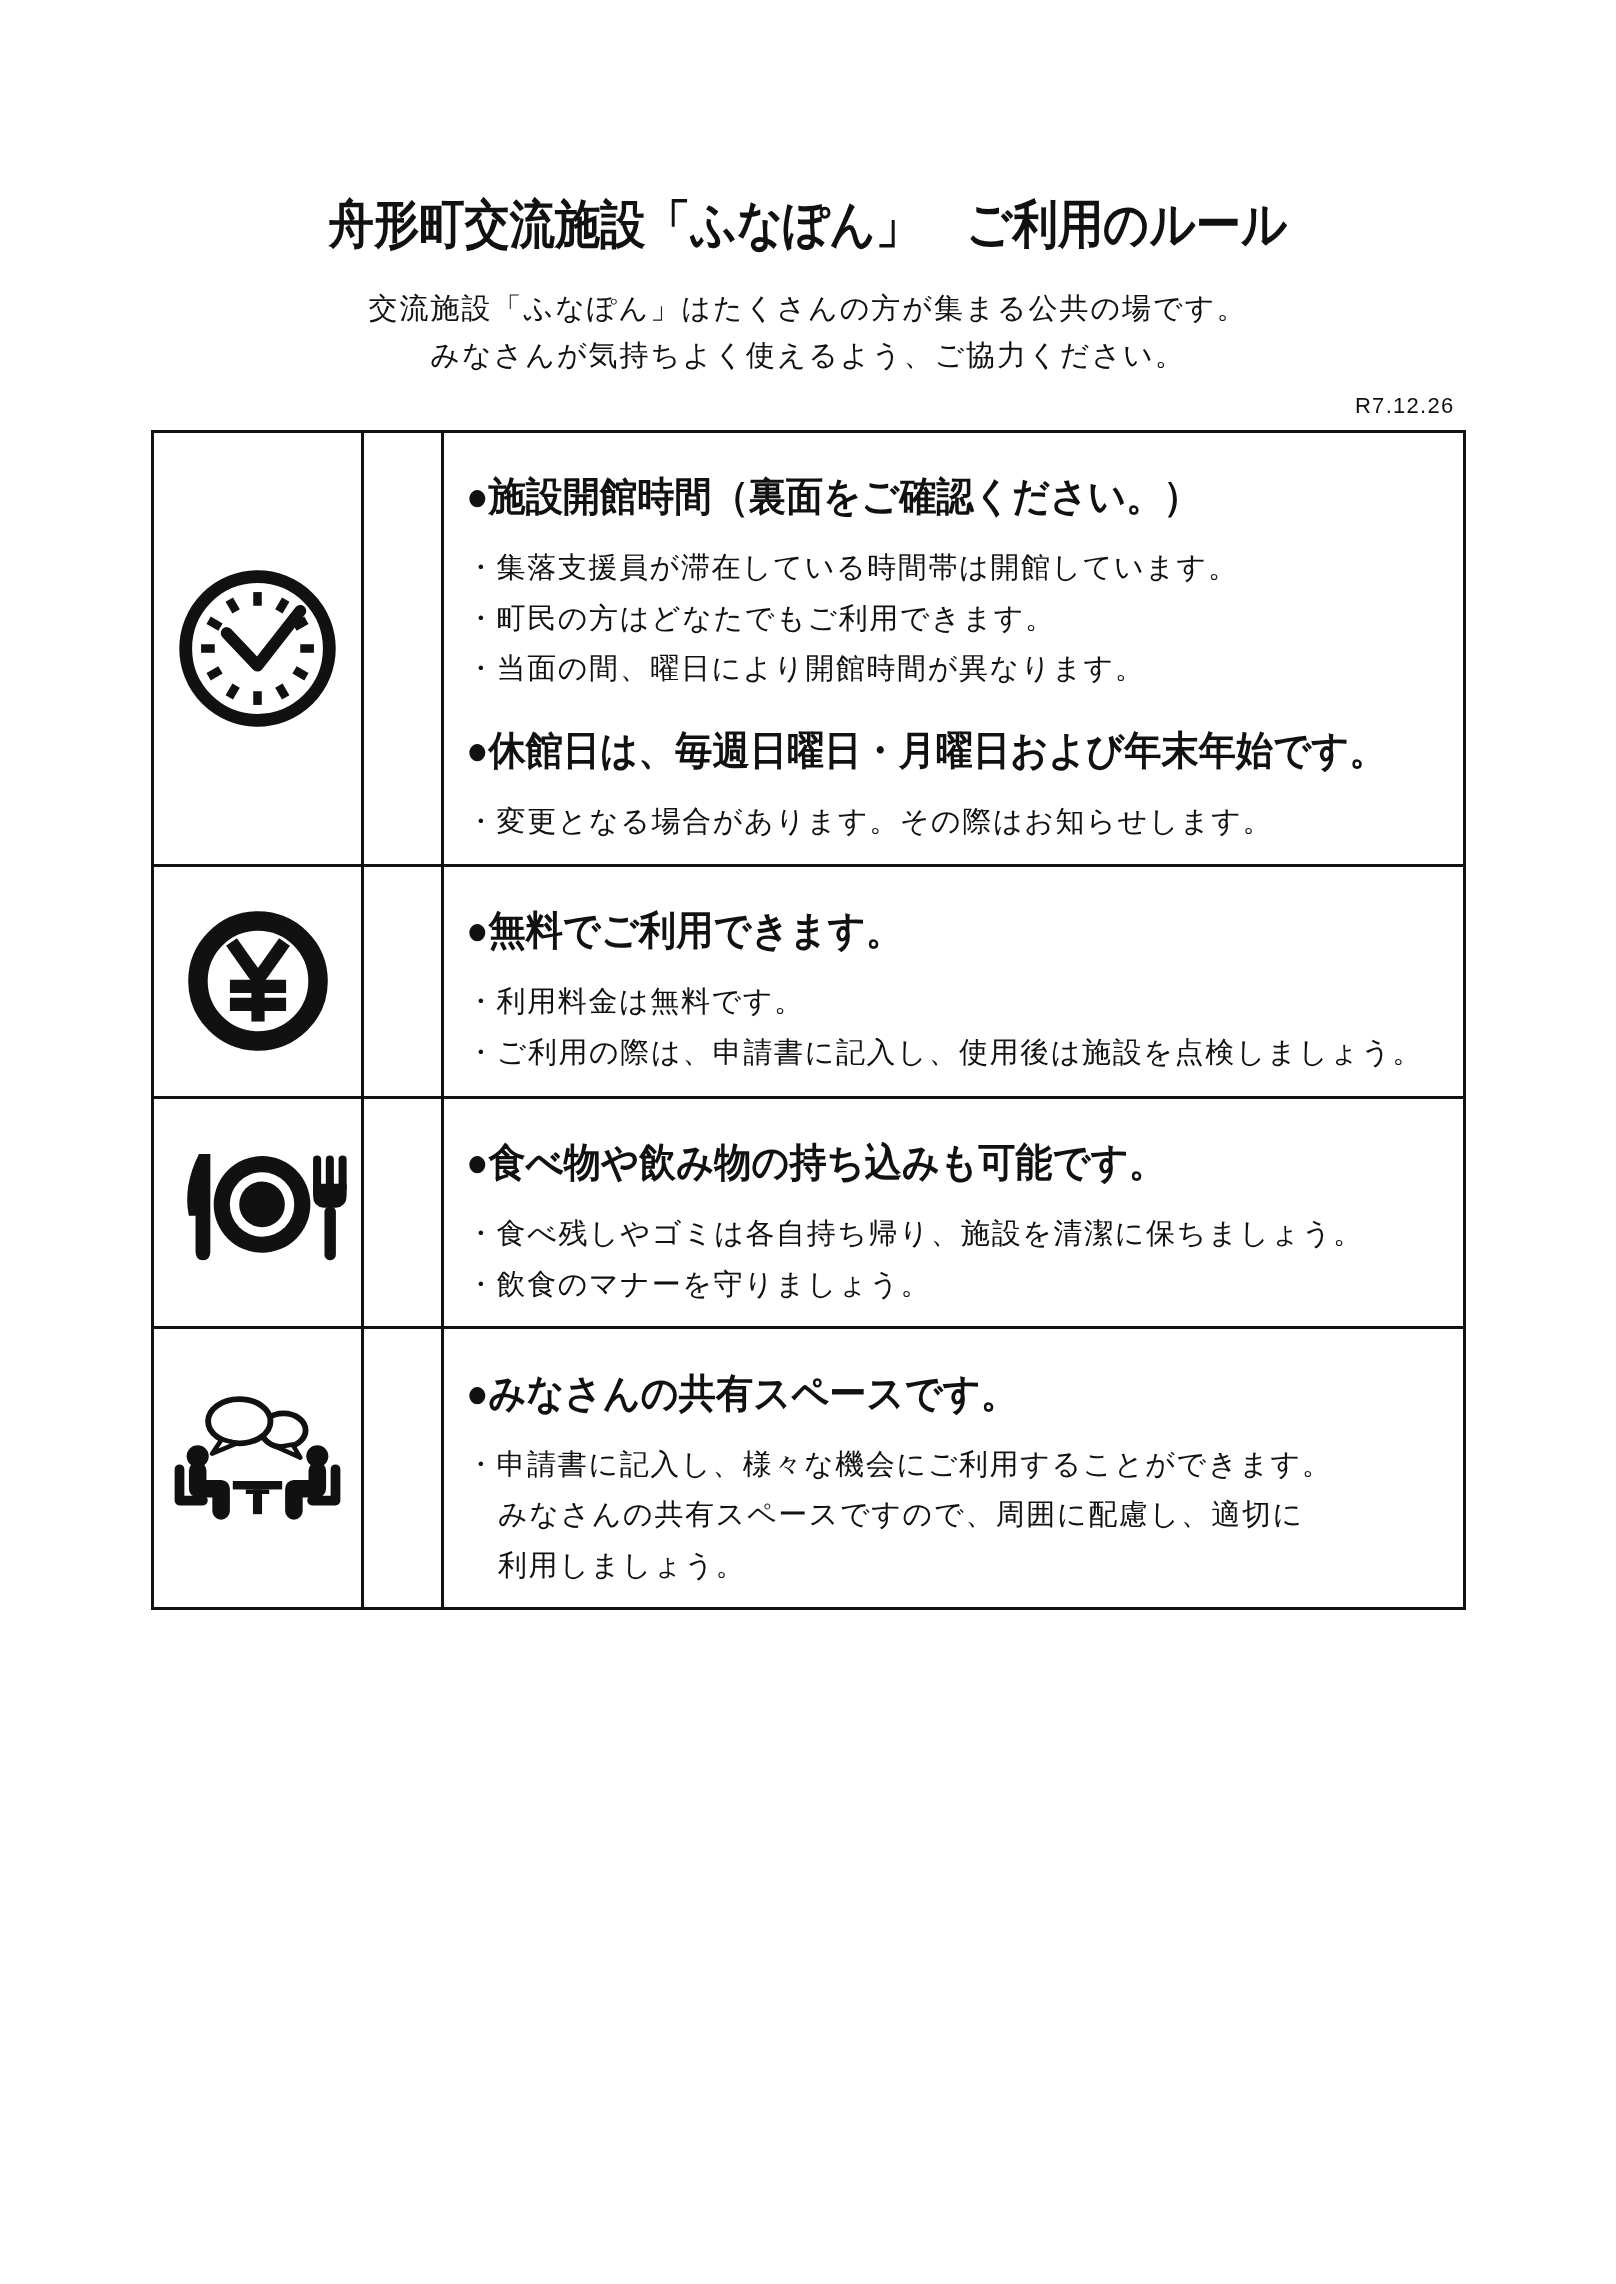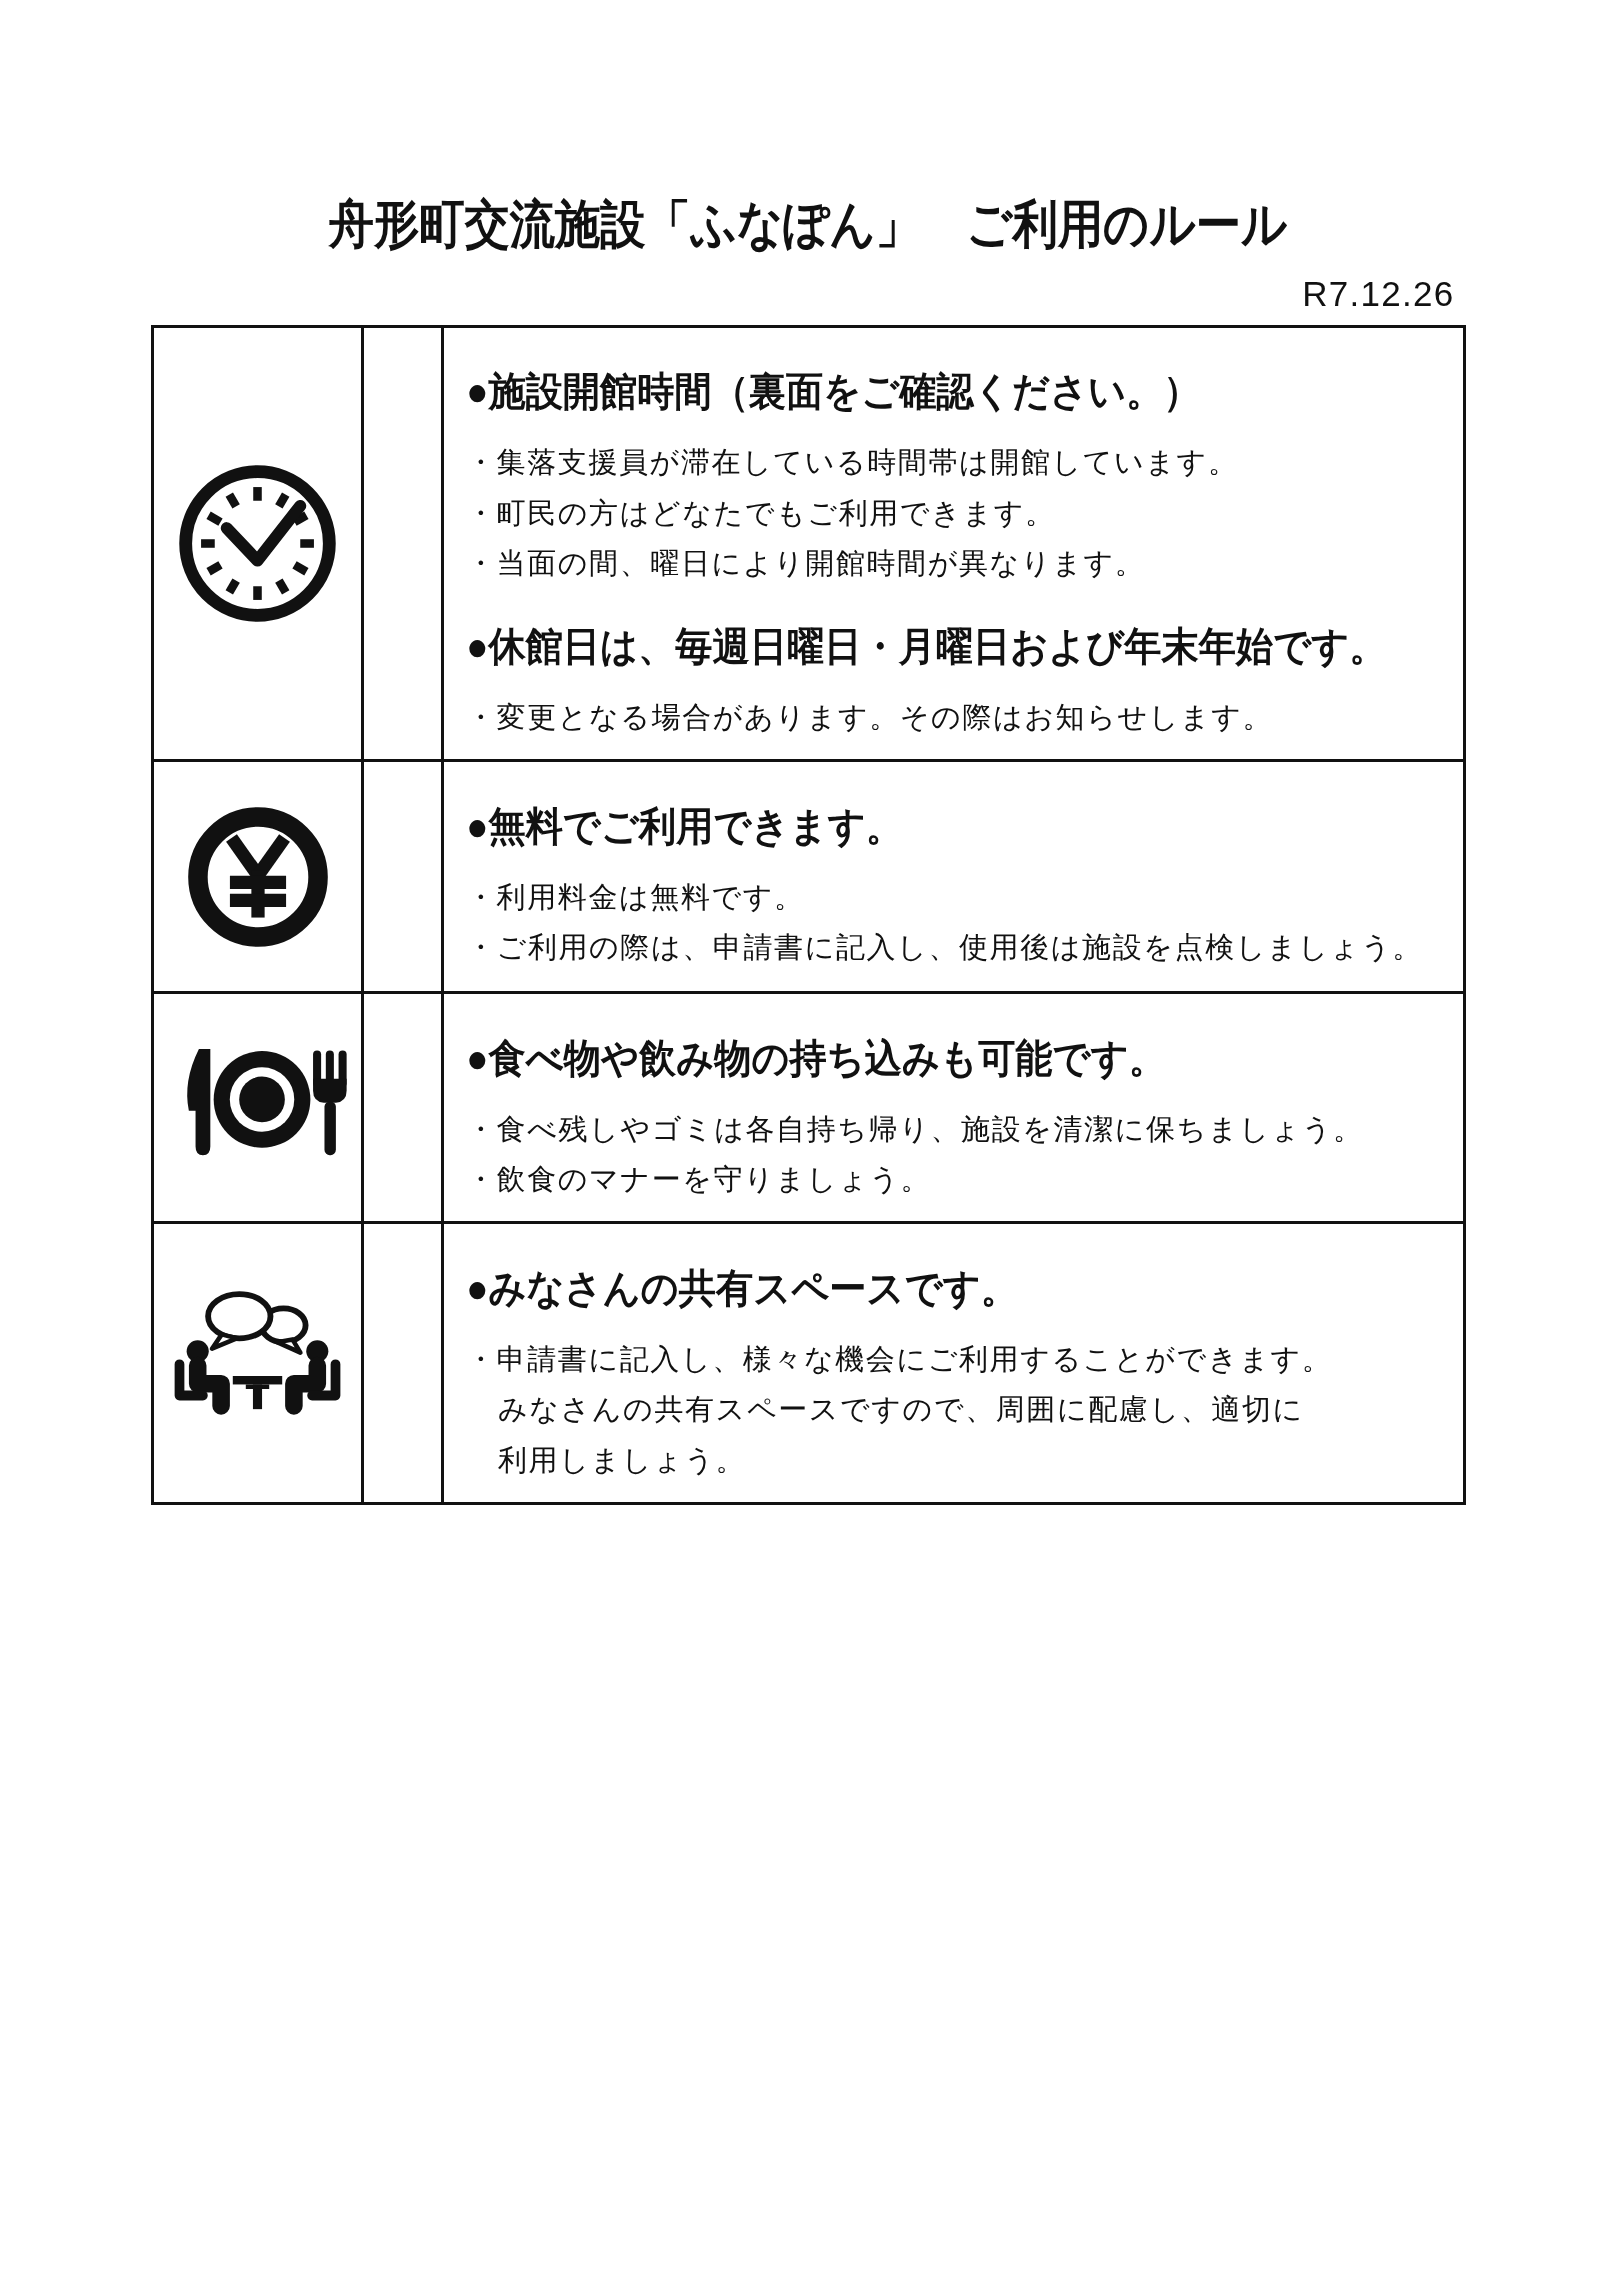--- a/index.html
+++ b/index.html
@@ -32,21 +32,21 @@
   .subtitle {
     font-size: 29px;
     line-height: 1.62;
     text-align: center;
     margin-top: 25px;
     letter-spacing: 2px;
   }
   .date {
     font-family: "Liberation Sans", sans-serif;
     font-weight: 400;
-    font-size: 35px;
+    font-size: 22px;
     letter-spacing: 1.3px;
     text-align: right;
     padding-right: 10.4px;
     margin-top: 14.3px;
   }
   table.rules {
     border-collapse: collapse;
     table-layout: fixed;
     width: 1312px;
     margin-top: 10.4px;
@@ -88,20 +88,24 @@
   .bullet.cont { padding-left: 32px; }
   svg { display: inline-block; vertical-align: middle; }
 </style>
 </head>
 <body>
 
 <div class="content">
 
   <div class="title">舟形町交流施設「ふなぽん」　ご利用のルール</div>
 
+  <div class="subtitle">
+    <div>交流施設「ふなぽん」はたくさんの方が集まる公共の場です。</div>
+    <div>みなさんが気持ちよく使えるよう、ご協力ください。</div>
+  </div>
 
   <div class="date">R7.12.26</div>
 
   <table class="rules">
     <colgroup>
       <col style="width:210px">
       <col style="width:80px">
       <col style="width:1022px">
     </colgroup>
 

